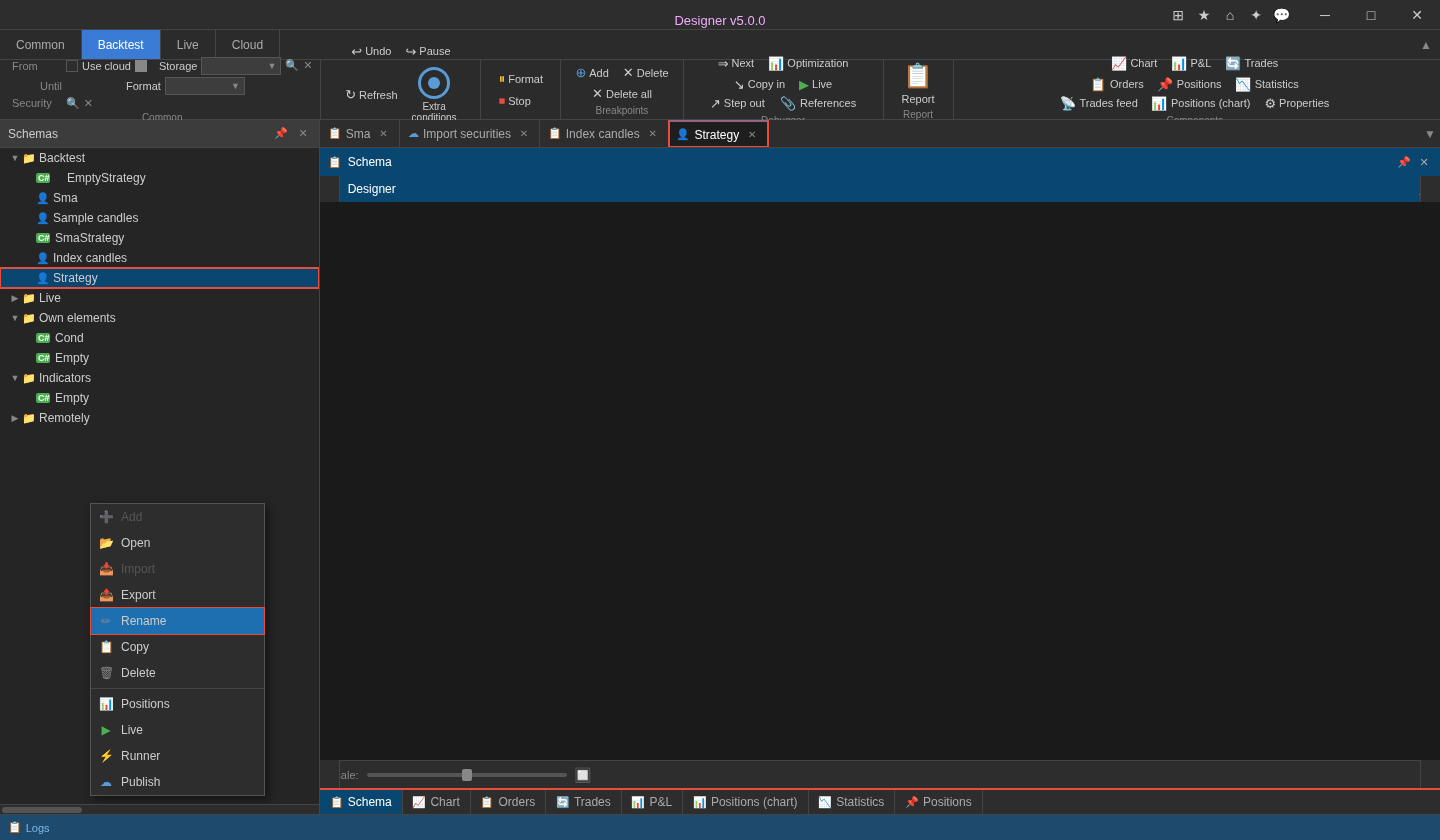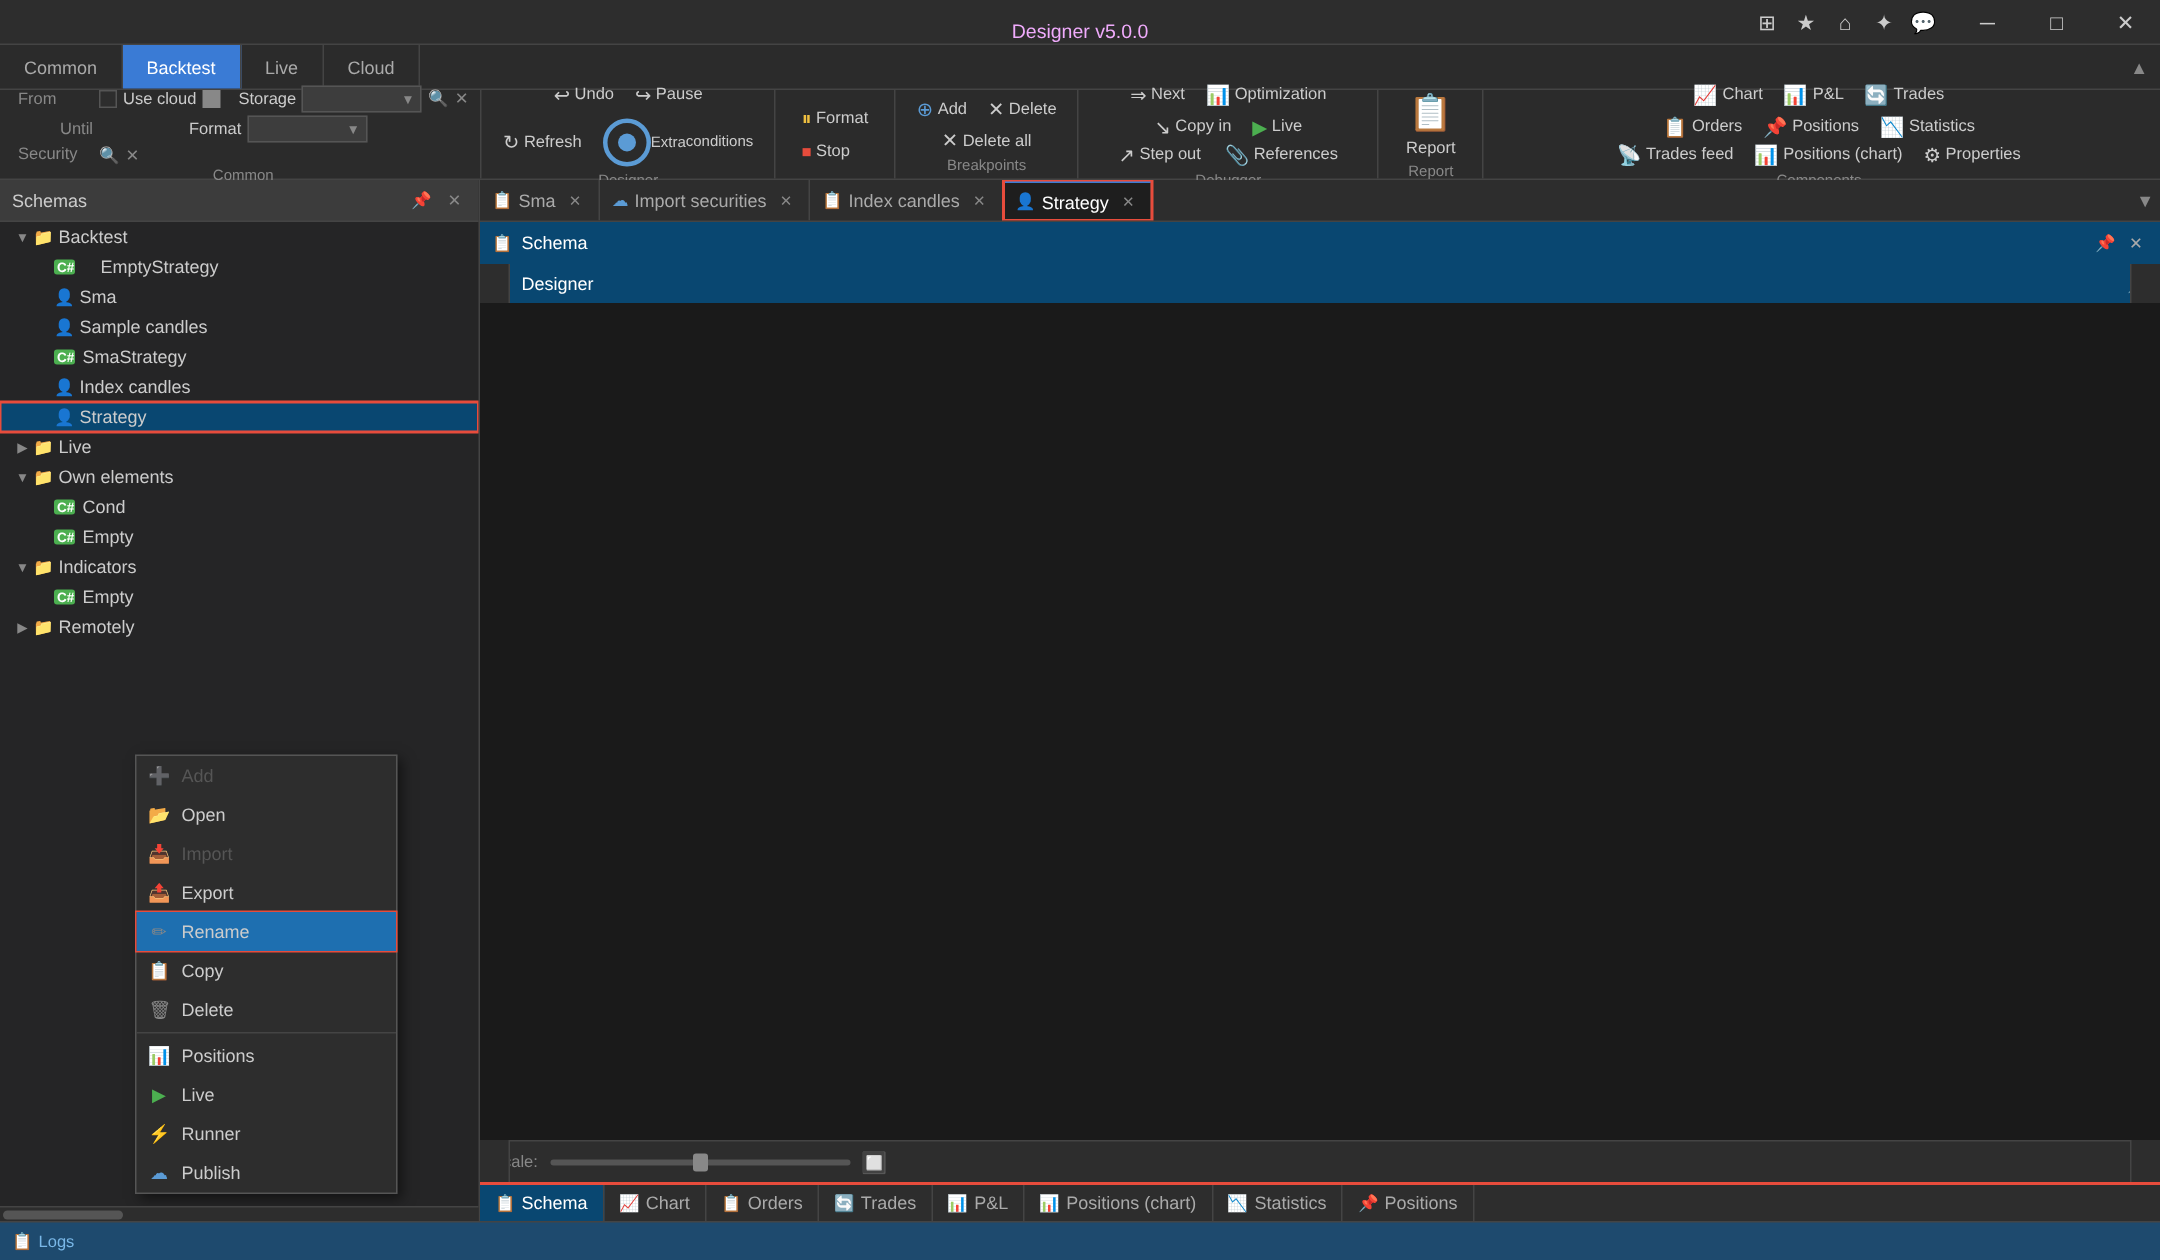--- a/index.html
+++ b/index.html
@@ -607,21 +607,21 @@
         <span class="icon">↪</span>
         <span>Pause</span>
       </button>
     </div>
     <div class="toolbar-row" style="gap:2px;">
       <button class="toolbar-btn">
         <span class="icon">↻</span>
         <span>Refresh</span>
       </button>
 
-      <div style="display:flex;align-items:center;cursor:pointer;padding:2px 6px;background:transparent;">
+      <div style="display:flex;flex-direction:column;align-items:center;cursor:pointer;padding:2px 6px;background:transparent;">
         <div style="width:32px;height:32px;border-radius:50%;border:3px solid #5b9bd5;background:#2b2b2b;display:flex;align-items:center;justify-content:center;">
           <div style="width:12px;height:12px;border-radius:50%;background:#5b9bd5;"></div>
         </div>
         <span style="font-size:10px;color:#ccc;margin-top:2px;white-space:nowrap;">Extra</span>
         <span style="font-size:10px;color:#ccc;white-space:nowrap;">conditions</span>
       </div>
     </div>
     <div class="toolbar-section-label">Designer</div>
   </div>
 

